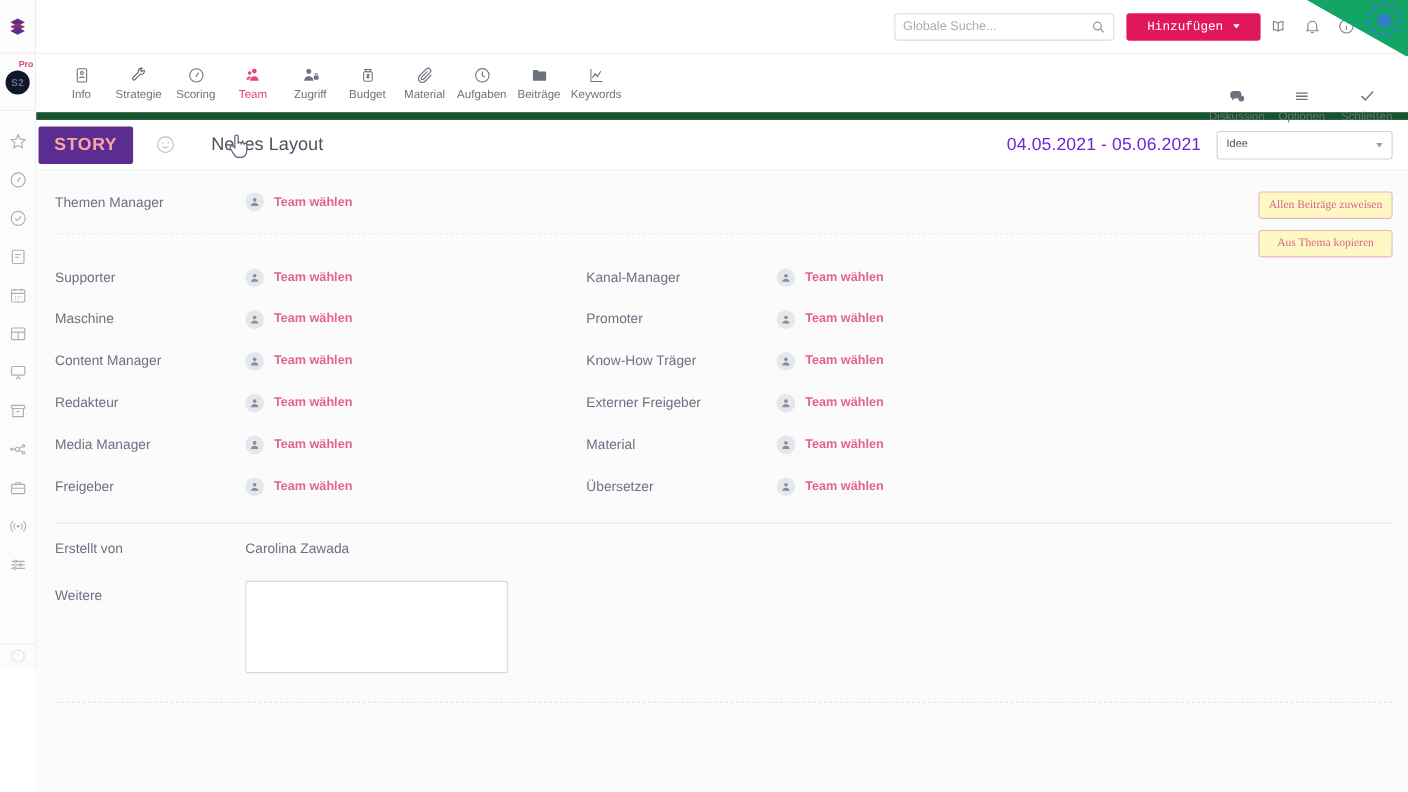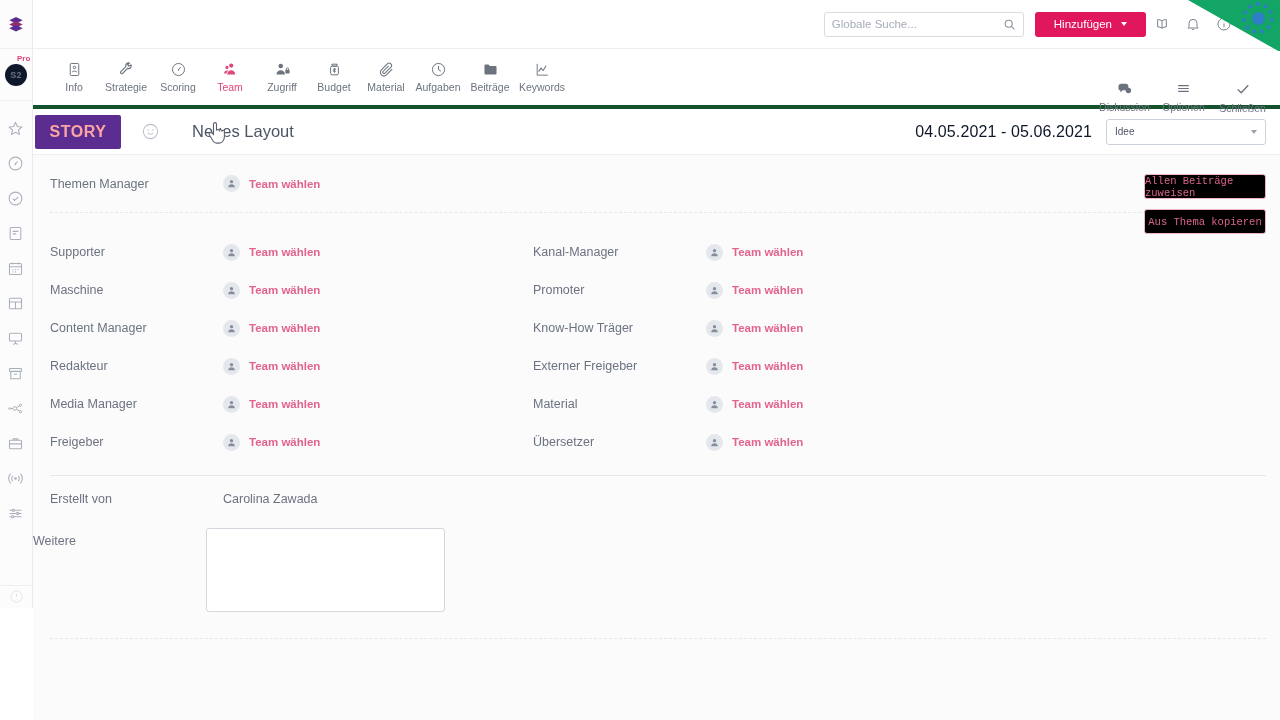--- a/index.html
+++ b/index.html
@@ -9,21 +9,21 @@
     background: #ffffff;
     overflow: hidden;
   }
   .app { position: relative; width: 1280px; height: 720px; display: flex; }
 
   
   .rail {
     width: 33px; height: 608px;
     background: #fcfcfd;
     border-right: 1px solid #e9ebef;
-    display: flex; flex-direction: column; align-items: flex-end;
+    display: flex; flex-direction: column; align-items: center;
     flex: 0 0 33px;
   }
   .rail-logo {
     height: 49px; width: 100%;
     display: flex; align-items: center; justify-content: center;
     border-bottom: 1px solid #eceef1;
   }
   .rail-avatar-wrap {
     height: 52px; width: 100%;
     display: flex; align-items: center; justify-content: center;
@@ -75,21 +75,21 @@
     border: none; outline: none; flex: 1;
     font-size: 11.5px; color: #9aa1ad;
     font-family: "Liberation Sans", sans-serif;
     background: transparent;
   }
   .search-box input::placeholder { color: #a6acb6; }
   .search-ic { color: #8a919c; display: flex; }
   .add-btn {
     margin-left: 11px; height: 25px; min-width: 96px;
     background: #e0175c; color: #fff; border: none; border-radius: 3px;
-    font-size: 11.5px; font-family: Liberation Sans, sans-serif;
+    font-size: 11.5px; font-family: Liberation Mono, monospace;
     display: flex; align-items: center; justify-content: center; gap: 9px;
     cursor: pointer; padding: 0 19px;
   }
   .add-btn .caret { border-left: 3.5px solid transparent; border-right: 3.5px solid transparent; border-top: 4px solid #fff; }
   .topbar-ic {
     width: 31px; height: 40px; display: flex; align-items: center; justify-content: center;
     color: #7b828e; cursor: pointer;
   }
   .topbar-ic.blue { color: #1f8fd6; }
 
@@ -109,21 +109,21 @@
     display: flex; align-items: center; justify-content: center;
   }
   .corner .ring i {
     width: 13px; height: 13px; border-radius: 50%;
     background: #2f7fc4; display: block;
   }
 
   
   .tabbar {
     height: 60px; display: flex; align-items: center;
-    border-bottom: 4px solid #14532d; background: #fff;
+    border-bottom: 7px solid #14532d; background: #fff;
     padding-left: 15px; position: relative;
   }
   .tab {
     width: 52px; height: 60px;
     display: flex; flex-direction: column; align-items: center; justify-content: center;
     gap: 4px; color: #6c737f; cursor: pointer; position: relative;
   }
   .tab .lab { font-size: 10.5px; line-height: 1; }
   .tab.active { color: #e0457b; }
   .tabbar .right-tools { margin-left: auto; display: flex; padding-right: 8px; margin-top: 39px; }
@@ -148,21 +148,21 @@
   .story-badge {
     margin-left: 2px; width: 86px; height: 34px;
     background: #5c2d91; color: #fca5a5;
     font-size: 16px; font-weight: bold; letter-spacing: .6px;
     display: flex; align-items: center; justify-content: center;
     border-radius: 2px; cursor: pointer;
   }
   .smiley { margin-left: 20px; color: #b9bfc9; display: flex; cursor: pointer; }
   .rec-title { margin-left: 32px; font-size: 16.5px; color: #4b5563; }
   .rec-right { margin-left: auto; display: flex; align-items: center; gap: 14px; }
-  .date-range { font-size: 16px; color: #0f172a; letter-spacing: .1px; }
+  .date-range { font-size: 16px; color: #6d28d9; letter-spacing: .1px; }
   .status-select {
     width: 160px; height: 26px; border: 1px solid #ccd2da; border-radius: 3px;
     display: flex; align-items: center; padding: 0 8px; background: #fff;
     font-size: 10px; color: #4b5563; cursor: pointer;
   }
   .status-select .caret2 {
     margin-left: auto;
     border-left: 3px solid transparent; border-right: 3px solid transparent;
     border-top: 4px solid #9aa1ad;
   }
@@ -192,41 +192,41 @@
   .cell.left { width: 483px; flex: 0 0 483px; }
   .cell.right { width: 483px; flex: 0 0 483px; }
   .cell .lbl { width: 173px; flex: 0 0 173px; }
 
   .divider-solid { border-bottom: 1px solid #e4e7ec; margin: 14px 14px 0 17px; }
 
   .meta-row { display: flex; align-items: center; height: 46px; margin-left: 17px; }
   .meta-row .lbl { width: 173px; flex: 0 0 173px; }
   .meta-val { font-size: 12.5px; color: #6b7280; }
 
-  .note-row { display: flex; padding-top: 6px; }
+  .note-row { display: flex; margin-left: 17px; padding-top: 6px; }
   .note-row .lbl { width: 173px; flex: 0 0 173px; padding-top: 6px; }
   .note-area {
     width: 239px; height: 84px;
     border: 1px solid #d3d8df; border-radius: 3px;
     background: #fff; resize: none; outline: none;
     font-family: "Liberation Sans", sans-serif; font-size: 12px;
     color: #4b5563; padding: 6px 8px;
   }
 
   
   .side-actions {
     position: absolute; right: 14px; top: 19px;
     display: flex; flex-direction: column; gap: 10px; z-index: 5;
   }
   .ghost-btn {
     width: 122px; height: 25px;
-    border: 1px solid #efb3c8; border-radius: 3px; background: #000000;
+    border: 1px solid #efb3c8; border-radius: 3px; background: #fef9c3;
     color: #d9638d; font-size: 10.5px;
     display: flex; align-items: center; justify-content: center;
-    cursor: pointer; font-family: Liberation Mono, monospace;
+    cursor: pointer; font-family: Liberation Serif, serif;
   }
   .bottom-rule { border-bottom: 1px dashed #e4e7ec; margin: 0 14px 0 17px; }
 </style>
 </head>
 <body>
 
 <div class="app">
 
   <div class="rail">
     <div class="rail-logo">

